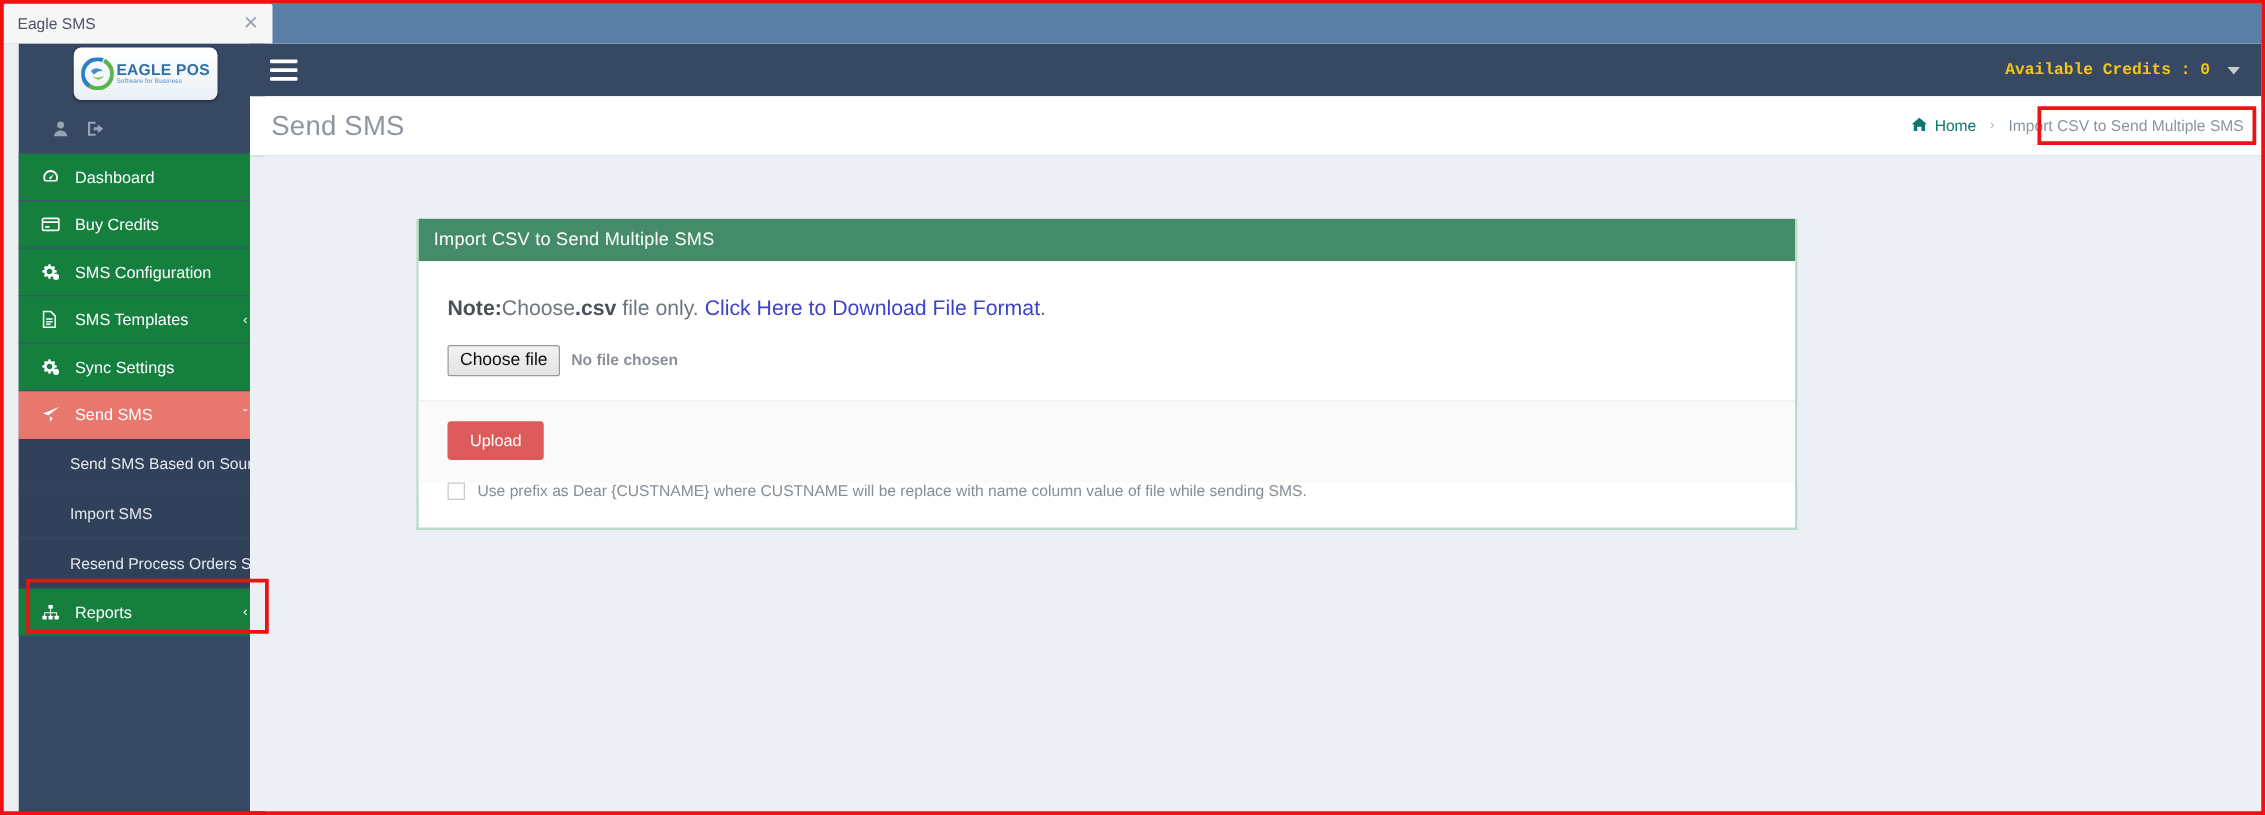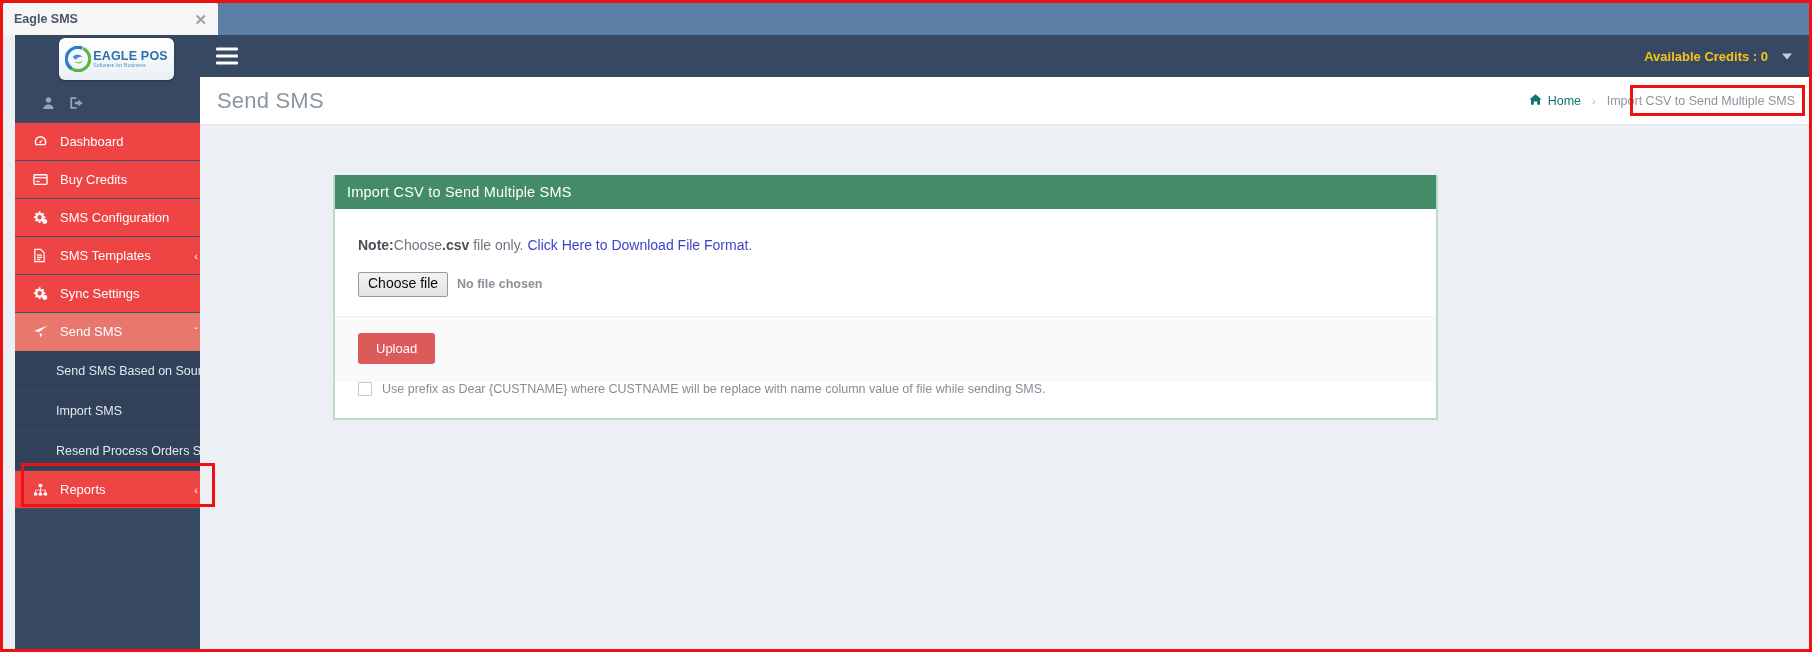--- a/index.html
+++ b/index.html
@@ -28,21 +28,21 @@
   #browser-bar {
     position: absolute; left: 3px; top: 3px;
     width: 1806px; height: 32px;
     background: #5b7fa6;
   }
   #browser-tab {
     position: absolute; left: 0; top: 0;
     width: 215px; height: 32px;
     background: #f6f6f6;
     border-top-left-radius: 2px; border-top-right-radius: 2px;
-    display: flex; align-items: center; font-weight: bold;
+    display: flex; align-items: center;
   }
   #tab-title {
     font-size: 12.5px; color: #4a5568;
     margin-left: 11px;
     white-space: nowrap; overflow: hidden;
   }
   #tab-close {
     position: absolute; right: 11px; top: 50%;
     transform: translateY(-50%);
     font-size: 15px; color: #9aa3ad; line-height: 1;
@@ -93,21 +93,21 @@
 
   #menu { position: absolute; left: 0; top: 88px; width: 197px; }
   .menu-item {
     position: relative;
     height: 38px;
     display: flex; align-items: center;
     padding-left: 18px;
     color: #ffffff;
     font-size: 13px;
     border-bottom: 1px solid #3f5170;
-    background: #ef4444;
+    background: #15803d;
   }
   .menu-item.active {
     background: #e8776e;
     border-bottom-color: #e8776e;
   }
   .menu-item .mi-icon {
     width: 22px; display: flex; align-items: center; justify-content: flex-start;
     color: #ffffff; flex: 0 0 22px;
   }
   .menu-item .mi-label { margin-left: 5px; white-space: nowrap; }
@@ -141,20 +141,21 @@
   }
   #hamburger span { display: block; height: 3px; background: #ffffff; border-radius: 1px; }
   #credits-wrap {
     position: absolute; right: 17px; top: 50%;
     transform: translateY(-50%);
     display: flex; align-items: center; gap: 14px;
   }
   #credits-label {
     font-size: 13px; font-weight: bold; color: #f4c518;
     white-space: nowrap;
+    font-family: Liberation Mono, monospace;
   }
   #credits-caret {
     width: 0; height: 0;
     border-left: 5px solid transparent;
     border-right: 5px solid transparent;
     border-top: 6px solid #c6ccd6;
   }
 
   
   #content-header {
@@ -203,21 +204,21 @@
     display: flex; align-items: center;
     padding-left: 12px;
   }
   #card-title {
     color: #ffffff; font-size: 14.5px; font-weight: normal;
     letter-spacing: .2px;
   }
   #card-body { padding: 28px 20px 0 20px; background: #ffffff; }
 
   #note-line {
-    font-size: 14px; color: #6d7680;
+    font-size: 17px; color: #6d7680;
     margin-left: 3px; margin-bottom: 19px;
   }
   #note-label { font-weight: bold; color: #4a5058; }
   #note-csv { font-weight: bold; color: #4a5058; }
   #note-link { color: #3c43c9; text-decoration: none; }
 
   #file-row {
     display: flex; align-items: center;
     margin-left: 3px; margin-bottom: 19px;
   }

